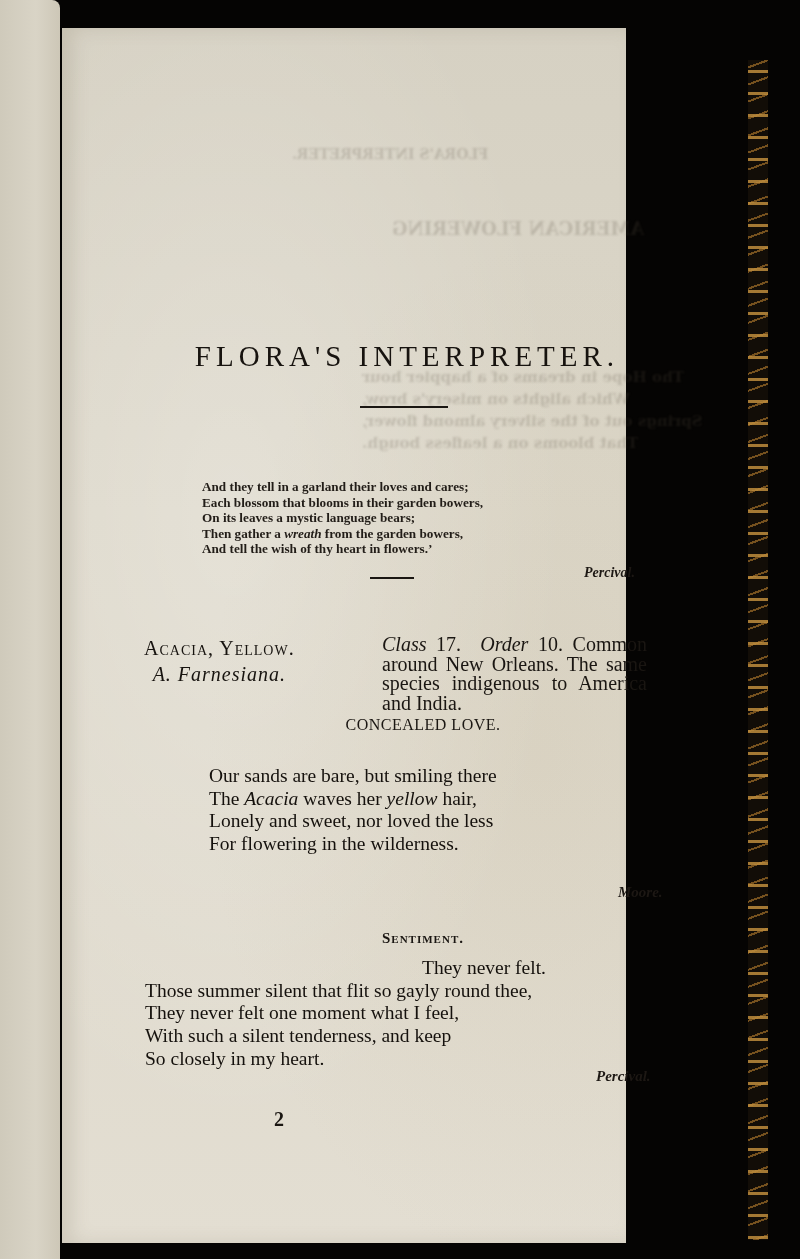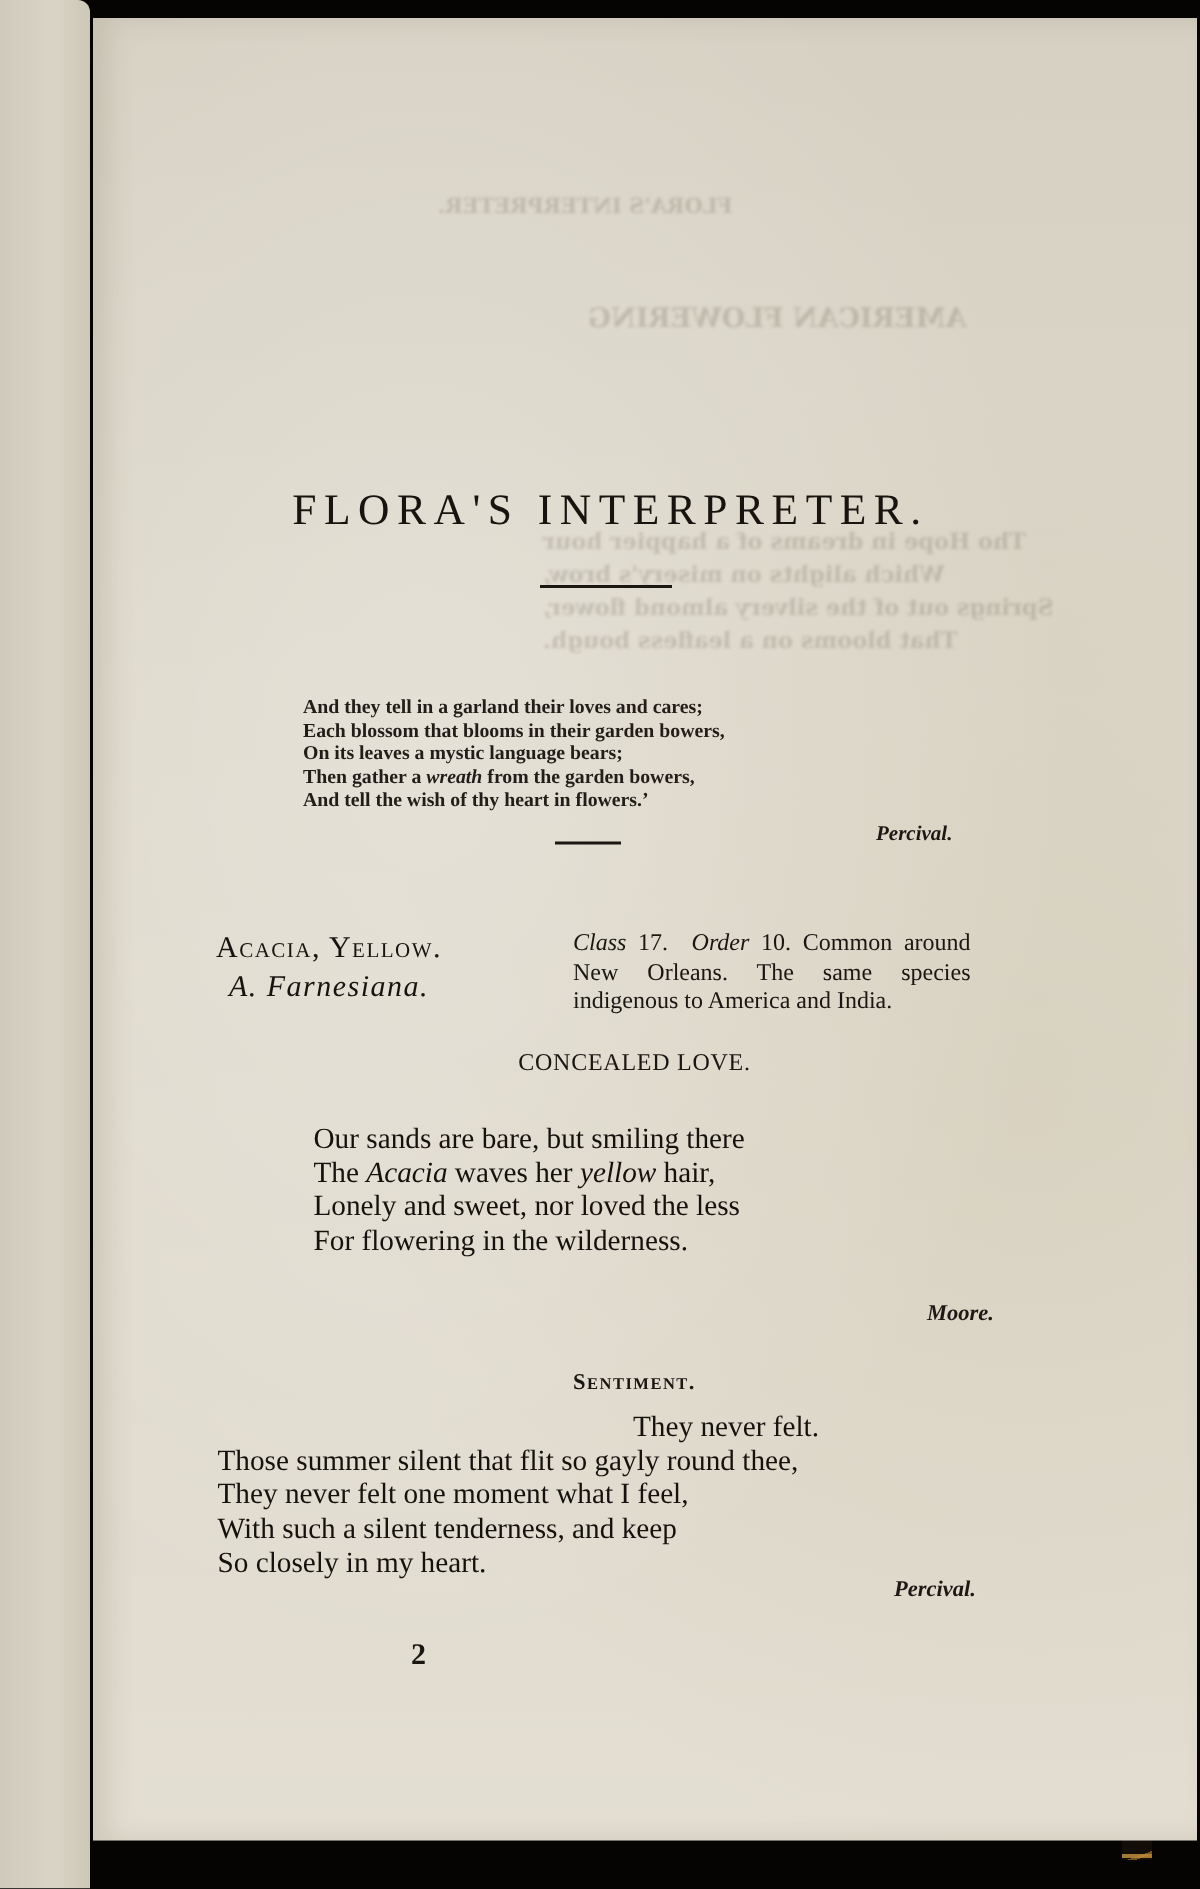--- a/index.html
+++ b/index.html
@@ -15,21 +15,21 @@
       border-top-right-radius: 8px;
     }
     .gilt-edge {
       position: absolute; left: 748px; top: 60px; width: 20px; height: 1180px;
       background:
         repeating-linear-gradient(180deg, transparent 0 10px, rgba(190,140,60,0.85) 10px 13px, transparent 13px 22px),
         repeating-linear-gradient(160deg, transparent 0 6px, rgba(160,110,40,0.7) 6px 8px, transparent 8px 16px),
         #120d07;
     }
     .page {
-      position: absolute; left: 62px; top: 12px; width: 736px; height: 1215px;
+      position: absolute; left: 62px; top: 28px; width: 564px; height: 1215px;
       background:
         radial-gradient(ellipse at 30% 40%, rgba(255,255,255,0.25), transparent 60%),
         radial-gradient(ellipse at 85% 60%, rgba(180,160,120,0.12), transparent 50%),
         linear-gradient(180deg, #d6d1c3 0%, #dcd7c9 40%, #e3ded2 100%);
       box-shadow: inset 10px 0 18px rgba(120,110,90,0.18);
     }
     .bleed {
       position: absolute; color: rgba(90,80,70,0.22); font-weight: bold;
       filter: blur(1px); transform: scaleX(-1); white-space: nowrap;
       font-family: "DejaVu Serif", serif;
@@ -53,21 +53,21 @@
       font-weight: bold; font-size: 14px; color: #1d1814; margin-left: 46px;
     }
     .entry-name {
       position: absolute; left: 82px; top: 607px; font-family: "Liberation Serif", serif;
       font-size: 20px; line-height: 26px; color: #17130f;
     }
     .entry-name .sc { font-variant: small-caps; letter-spacing: 1px; }
     .entry-name .latin { font-style: italic; letter-spacing: 1px; text-align: center; }
     .entry-desc {
       position: absolute; left: 320px; top: 607px; width: 265px;
-      font-family: "Liberation Serif", serif; font-size: 16px; line-height: 19.5px;
+      font-family: "Liberation Serif", serif; font-size: 20px; line-height: 19.5px;
       text-align: justify; color: #1a1612;
     }
     .heading {
       position: absolute; left: 0; width: 690px; text-align: center;
       font-family: "Liberation Serif", serif; color: #1a1612; padding-left: 16px;
     }
     .poem {
       position: absolute; font-family: "Liberation Serif", serif; font-size: 19.5px;
       line-height: 22.7px; color: #15110d; white-space: nowrap;
     }

